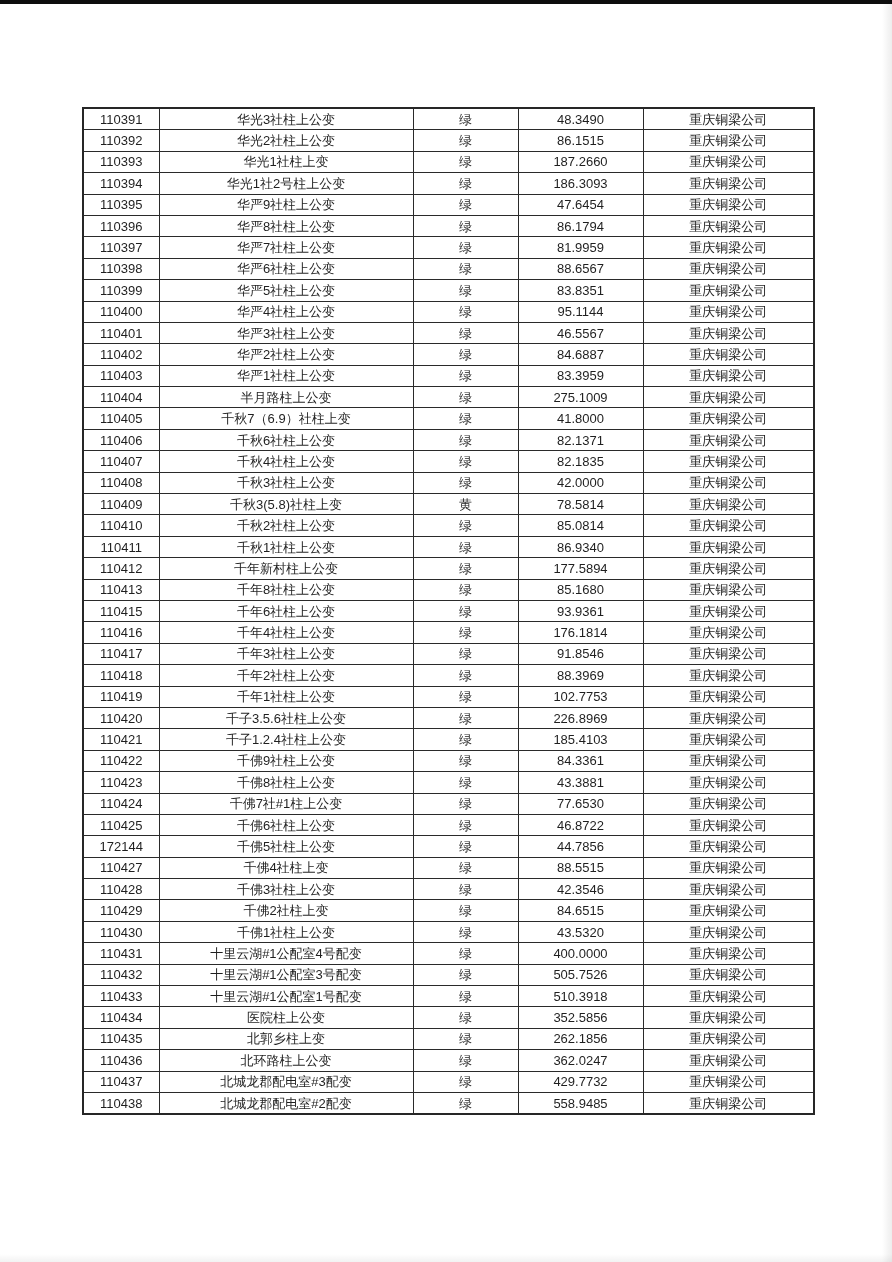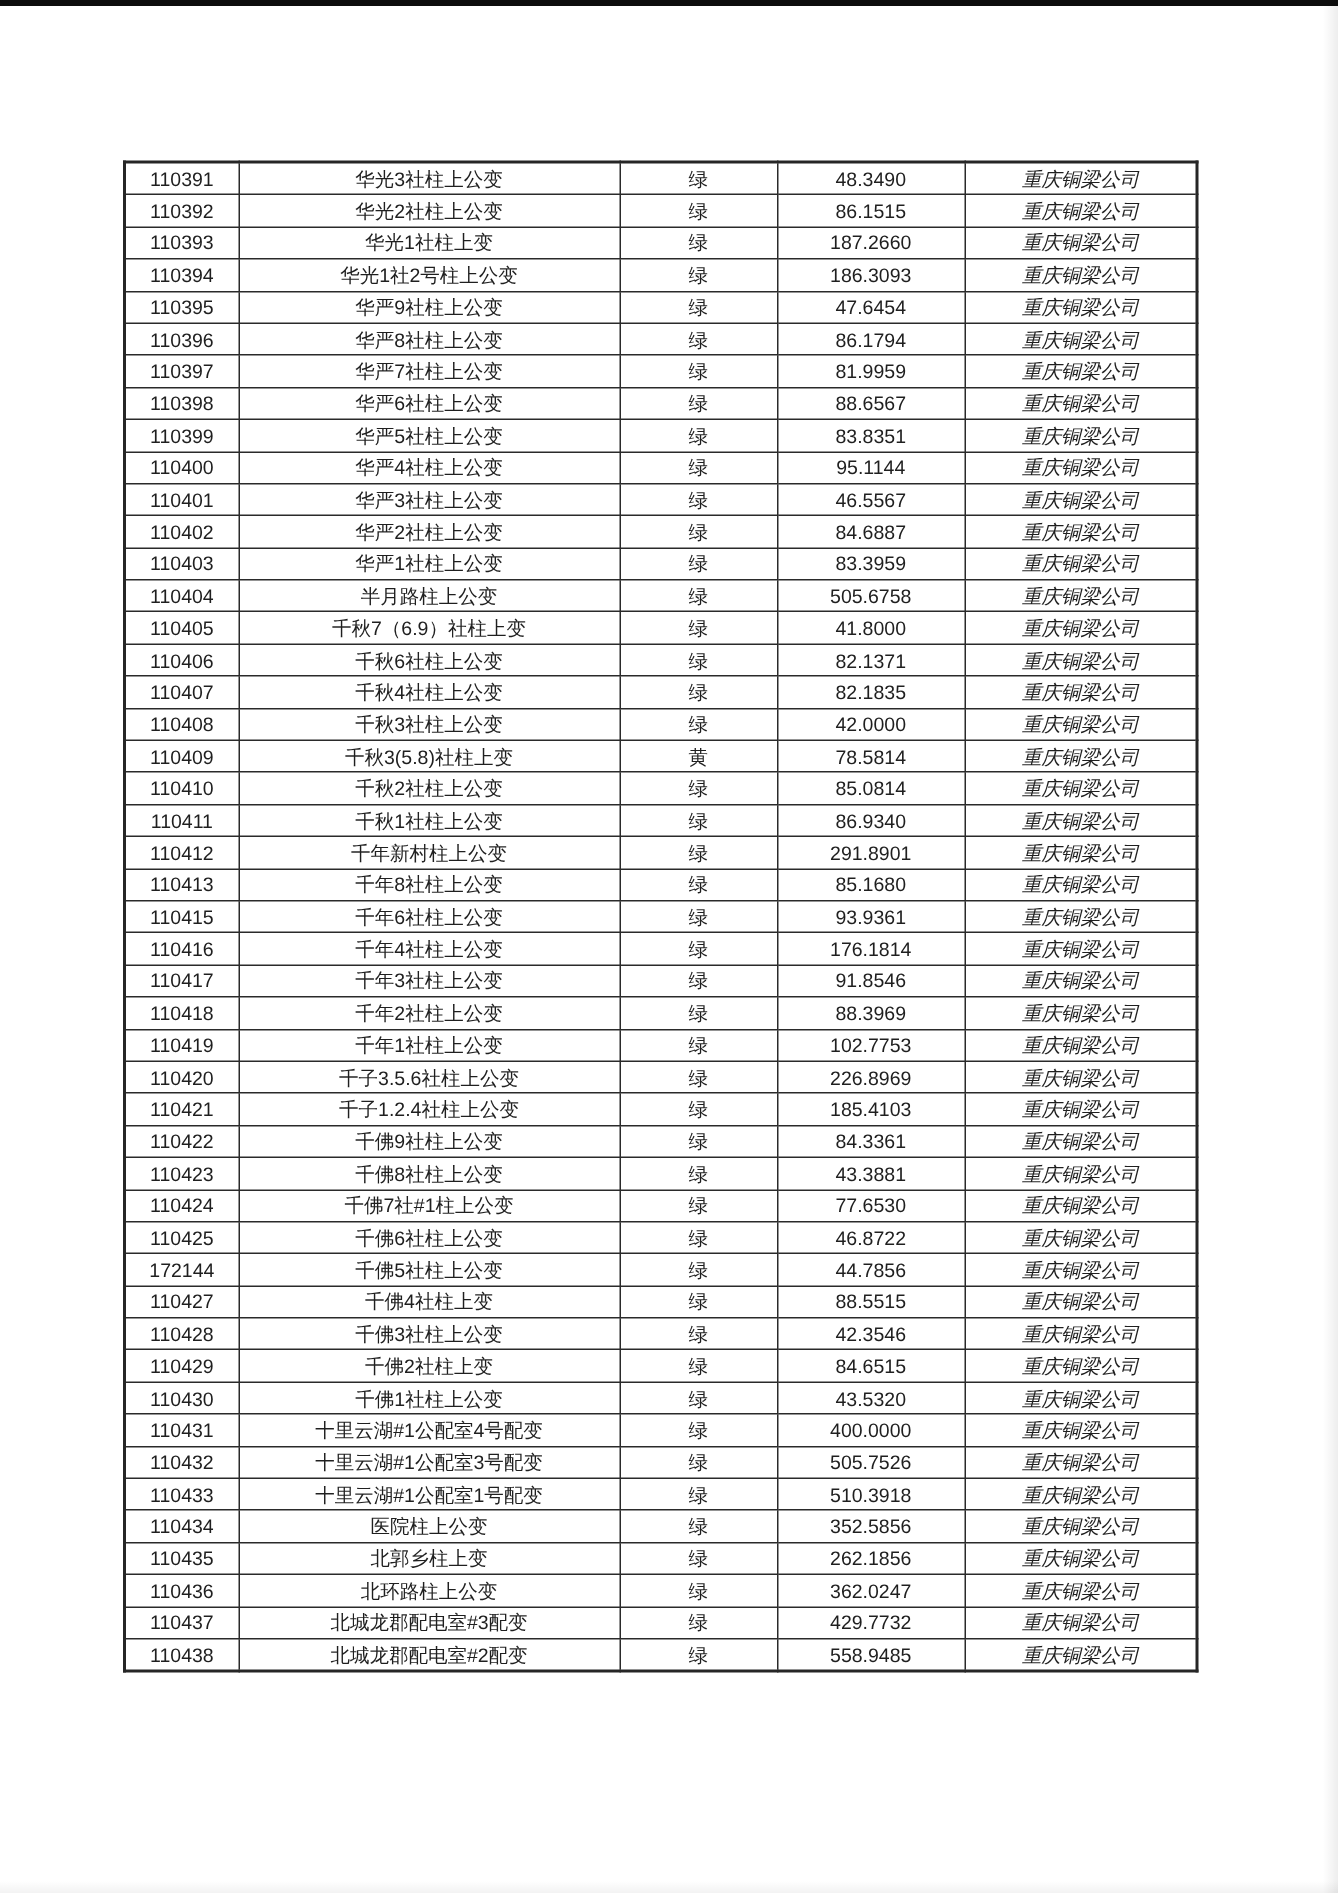--- a/index.html
+++ b/index.html
@@ -57,21 +57,21 @@
     overflow: hidden;
     line-height: 1;
   }
   .data-table {
     border: 2px solid #262626;
   }
   .col-id      { width: 76px;  }
   .col-name    { width: 254px; margin-top: 14px; }
   .col-status  { width: 105px; }
   .col-value   { width: 125px; }
-  .col-company { width: 155px; font-style: italic; }
+  .col-company { width: 171px; }
 </style>
 </head>
 <body>
 
 <div class="top-bar"></div>
 
 <table class="data-table">
   <colgroup>
     <col class="col-id">
     <col class="col-name">
@@ -168,21 +168,21 @@
         <td class="col-id">110403</td>
         <td class="col-name">华严1社柱上公变</td>
         <td class="col-status">绿</td>
         <td class="col-value">83.3959</td>
         <td class="col-company">重庆铜梁公司</td>
       </tr>
       <tr>
         <td class="col-id">110404</td>
         <td class="col-name">半月路柱上公变</td>
         <td class="col-status">绿</td>
-        <td class="col-value">505.6758</td>
+        <td class="col-value">275.1009</td>
         <td class="col-company">重庆铜梁公司</td>
       </tr>
       <tr>
         <td class="col-id">110405</td>
         <td class="col-name">千秋7（6.9）社柱上变</td>
         <td class="col-status">绿</td>
         <td class="col-value">41.8000</td>
         <td class="col-company">重庆铜梁公司</td>
       </tr>
       <tr>
@@ -224,21 +224,21 @@
         <td class="col-id">110411</td>
         <td class="col-name">千秋1社柱上公变</td>
         <td class="col-status">绿</td>
         <td class="col-value">86.9340</td>
         <td class="col-company">重庆铜梁公司</td>
       </tr>
       <tr>
         <td class="col-id">110412</td>
         <td class="col-name">千年新村柱上公变</td>
         <td class="col-status">绿</td>
-        <td class="col-value">291.8901</td>
+        <td class="col-value">177.5894</td>
         <td class="col-company">重庆铜梁公司</td>
       </tr>
       <tr>
         <td class="col-id">110413</td>
         <td class="col-name">千年8社柱上公变</td>
         <td class="col-status">绿</td>
         <td class="col-value">85.1680</td>
         <td class="col-company">重庆铜梁公司</td>
       </tr>
       <tr>

